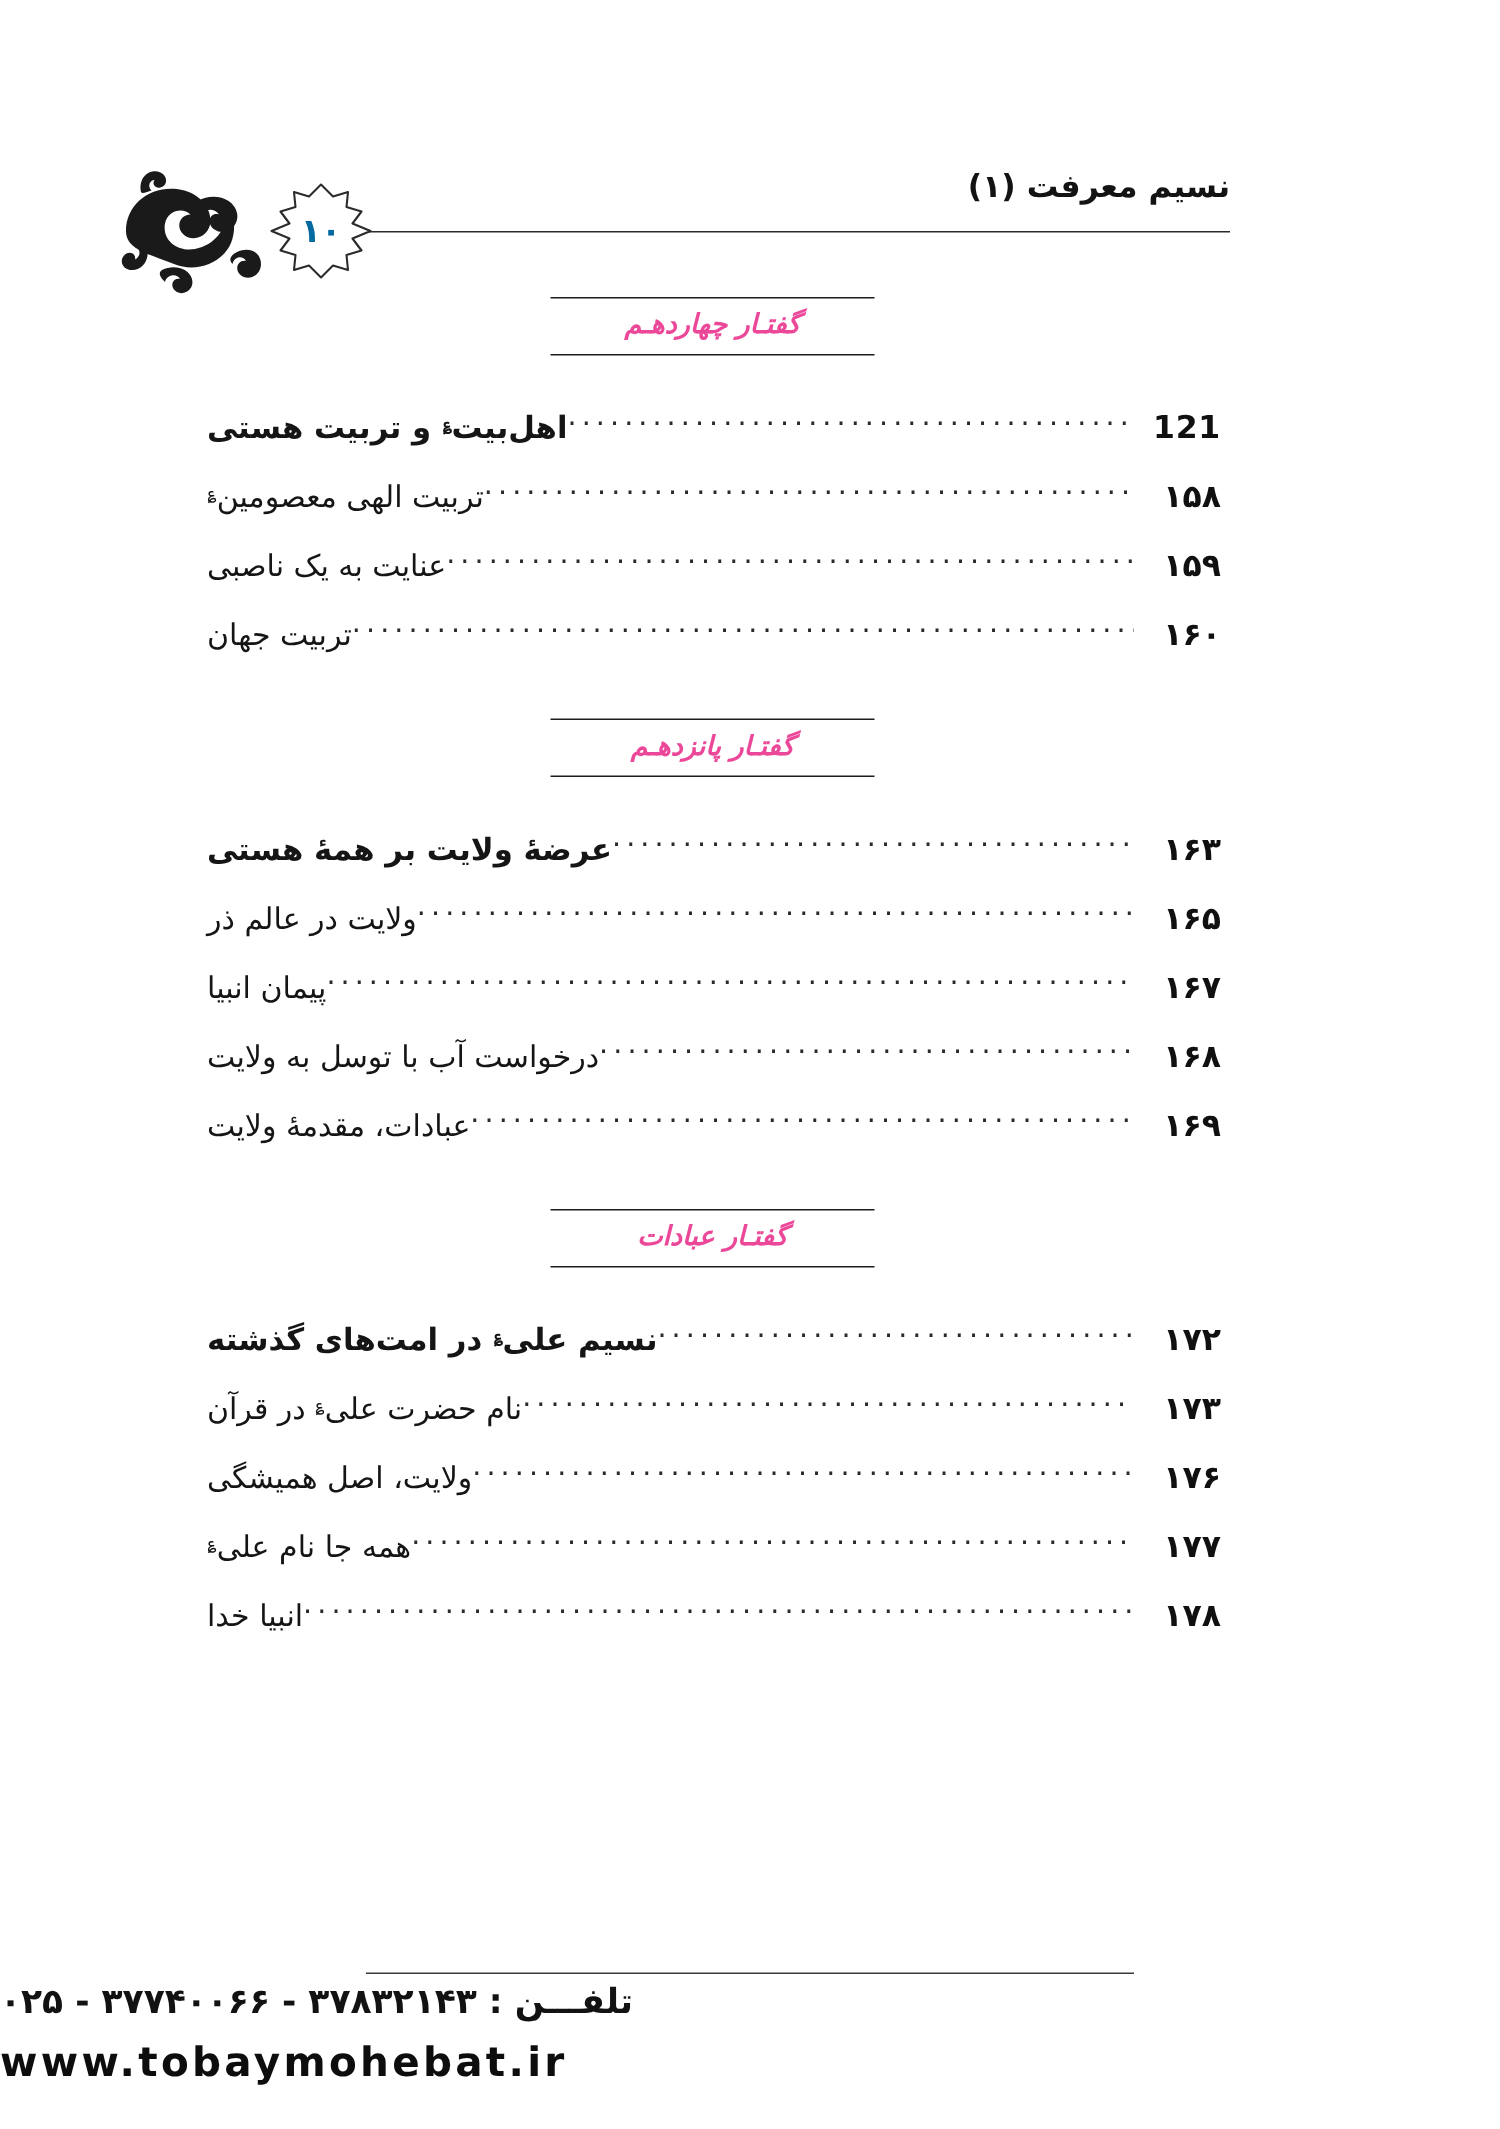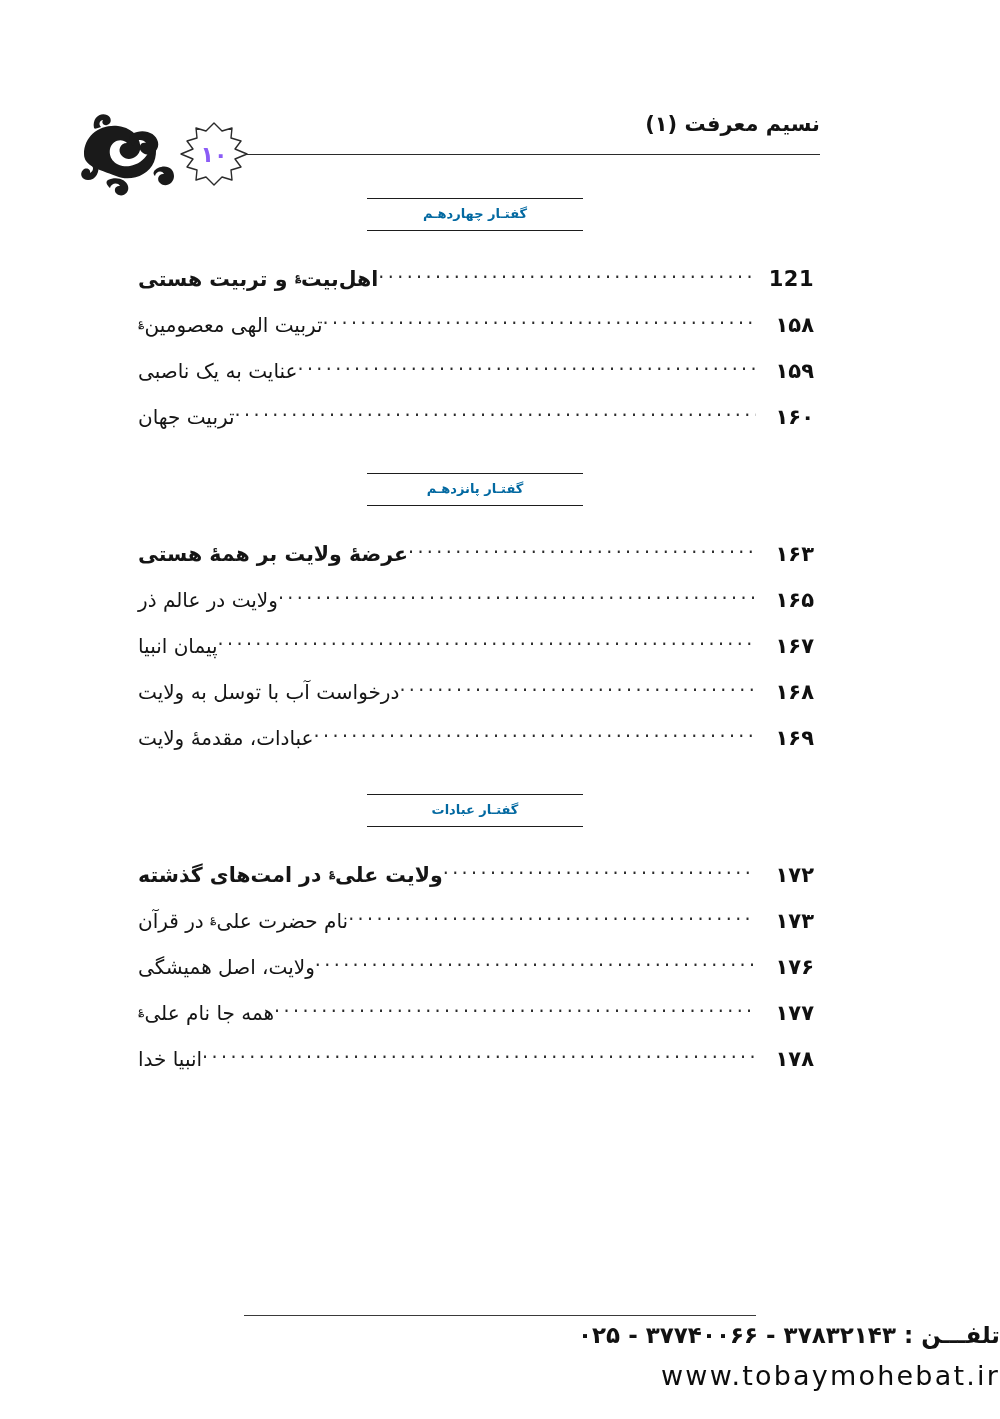--- a/index.html
+++ b/index.html
@@ -65,21 +65,21 @@
     position: absolute;
     top: 0;
     left: 0;
     width: 72px;
     height: 68px;
     display: flex;
     align-items: center;
     justify-content: center;
     font-size: 22px;
     font-weight: bold;
-    color: #8b5cf6;
+    color: #0369a1;
     letter-spacing: 1px;
   }
 
   .header-ornament {
     position: absolute;
     top: 2px;
     right: 640px;
     width: 110px;
     height: 95px;
   }
@@ -101,25 +101,26 @@
   .section-head {
     width: 216px;
     margin: 0 auto;
     text-align: center;
     padding: 7px 0 9px 0;
     border-top: 1.6px solid #1d1d1d;
     border-bottom: 1.6px solid #1d1d1d;
   }
 
   .section-head-title {
-    font-size: 13px;
+    font-size: 18px;
     font-weight: bold;
     letter-spacing: 1.6px;
-    color: #0369a1;
-    white-space: nowrap;
+    color: #ec4899;
+    white-space: nowrap;
+    font-style: italic;
   }
 
   .entries {
     margin-top: 14px;
   }
 
   
   .entry {
     display: flex;
     flex-direction: row-reverse;
@@ -176,21 +177,21 @@
   }
 
   .section-gap { height: 40px; }
 
   
   .page-footer {
     position: absolute;
     bottom: 40px;
     left: 0;
     right: 0;
-    text-align: right;
+    text-align: left;
   }
 
   .footer-rule {
     width: 512px;
     height: 1.4px;
     background: #3a3a3a;
     margin: 0 auto 6px auto;
   }
 
   .footer-phone {
@@ -198,21 +199,21 @@
     font-weight: bold;
     letter-spacing: 1.5px;
     color: #121212;
     white-space: nowrap;
     direction: rtl;
   }
 
   .footer-site {
     margin-top: 12px;
     font-size: 27px;
-    font-weight: normal;
+    font-weight: bold;
     letter-spacing: 2.2px;
     color: #0d0d0d;
     direction: ltr;
     font-family: "DejaVu Sans", "Liberation Sans", sans-serif;
   }
 </style>
 </head>
 <body>
 
 <div class="page">
@@ -320,21 +321,21 @@
 
     <div class="section-gap"></div>
 
     <div class="section">
       <div class="section-head">
         <div class="section-head-title">گفتـار عبادات</div>
       </div>
       <div class="entries">
 
         <div class="entry major">
-          <span class="entry-title"><span>ولایت علی</span><span class="honorific">؏</span><span> در امت‌های گذشته</span></span>
+          <span class="entry-title"><span>نسیم علی</span><span class="honorific">؏</span><span> در امت‌های گذشته</span></span>
           <span class="entry-leader">......................................................................................</span>
           <span class="entry-page">۱۷۲</span>
         </div>
 
         <div class="entry">
           <span class="entry-title"><span>نام حضرت علی</span><span class="honorific">؏</span><span> در قرآن</span></span>
           <span class="entry-leader">......................................................................................</span>
           <span class="entry-page">۱۷۳</span>
         </div>
 

